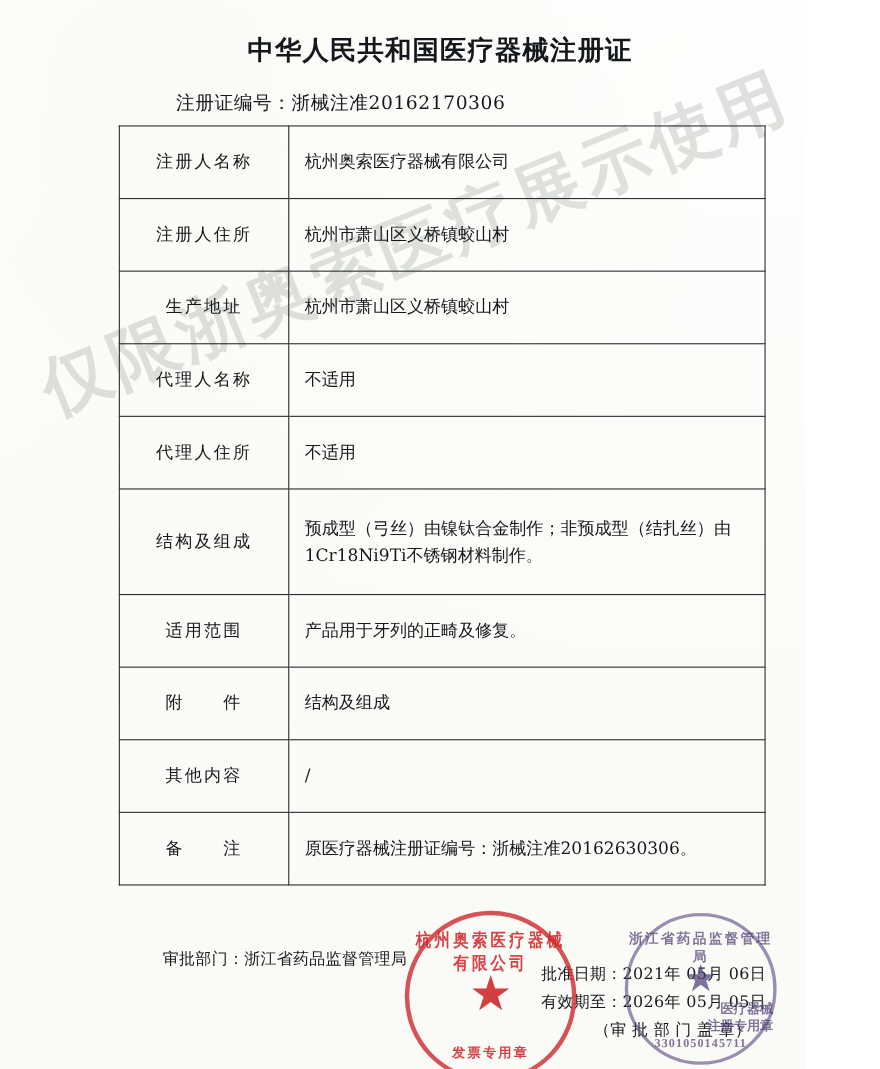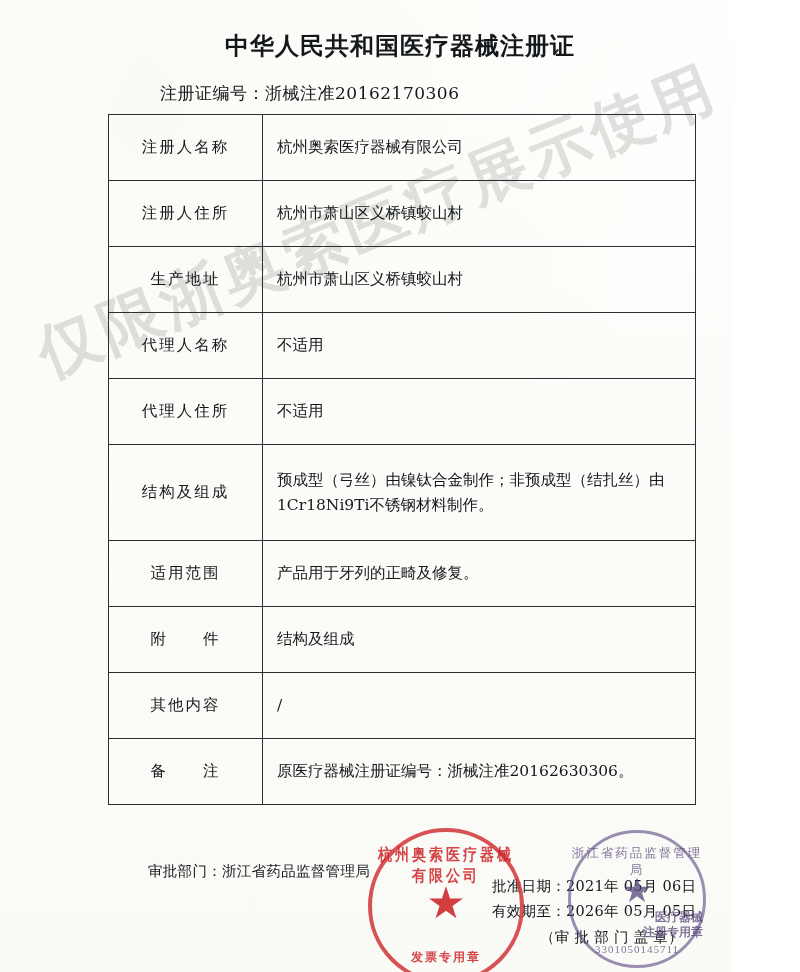--- a/index.html
+++ b/index.html
@@ -164,21 +164,21 @@
     color: rgba(80,62,118,0.72);
     pointer-events: none;
   }
   .seal-blue .arc-top,
   .seal-blue .arc-bottom {
     position: absolute;
     left: 0;
     width: 132px;
     text-align: center;
     font-size: 12.5px;
-    font-weight: normal;
+    font-weight: bold;
     letter-spacing: 2px;
   }
   .seal-blue .arc-top { top: 12px; }
   .seal-blue .arc-bottom { bottom: 10px; font-size: 11px; letter-spacing: 1px; }
   .seal-blue .star {
     position: absolute;
     left: 50%;
     top: 44%;
     transform: translate(-50%,-50%);
     font-size: 34px;

